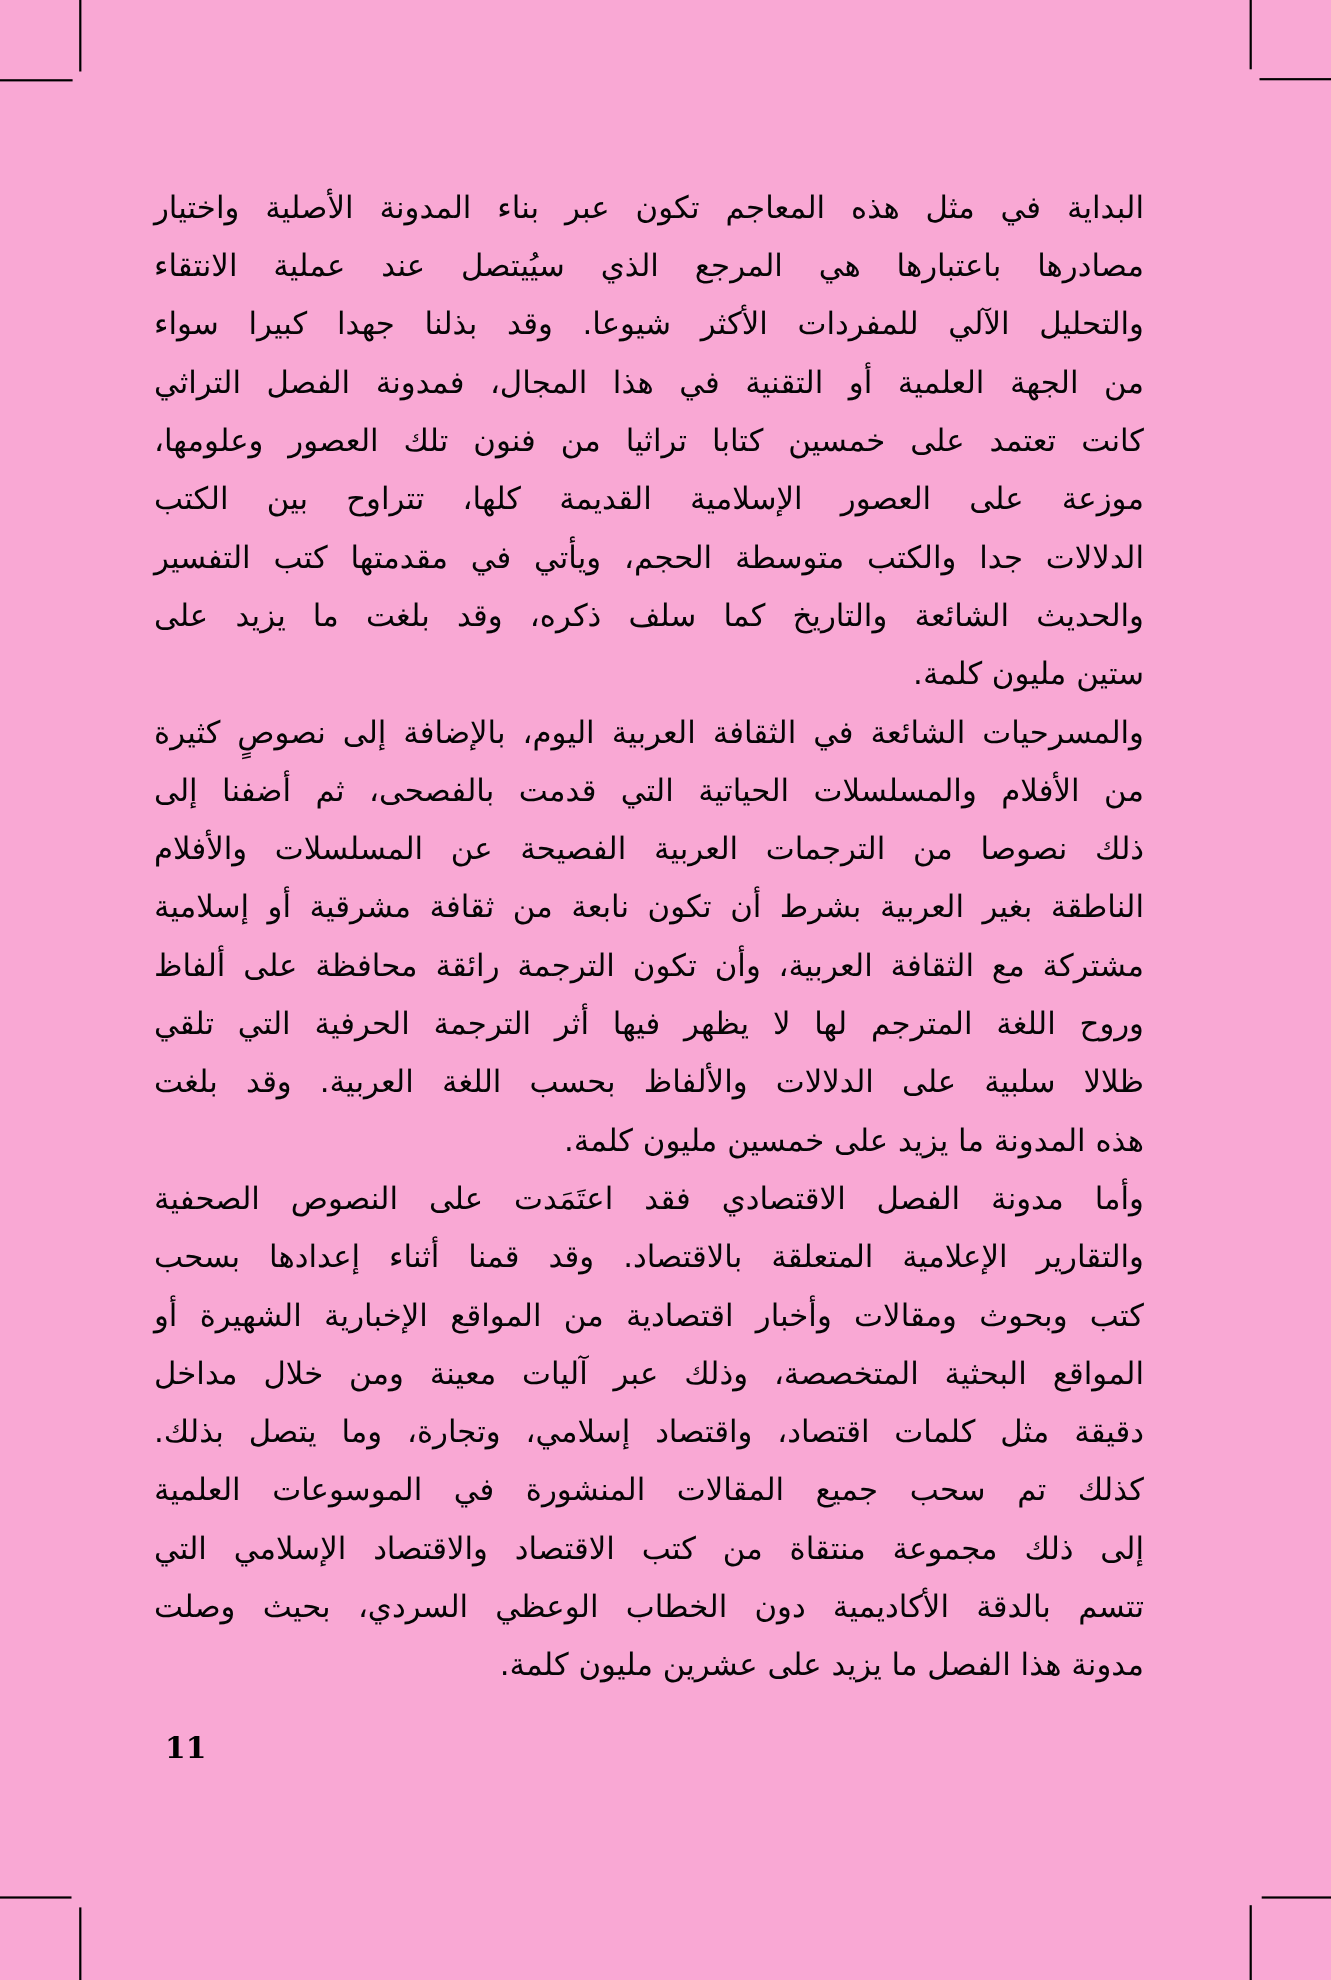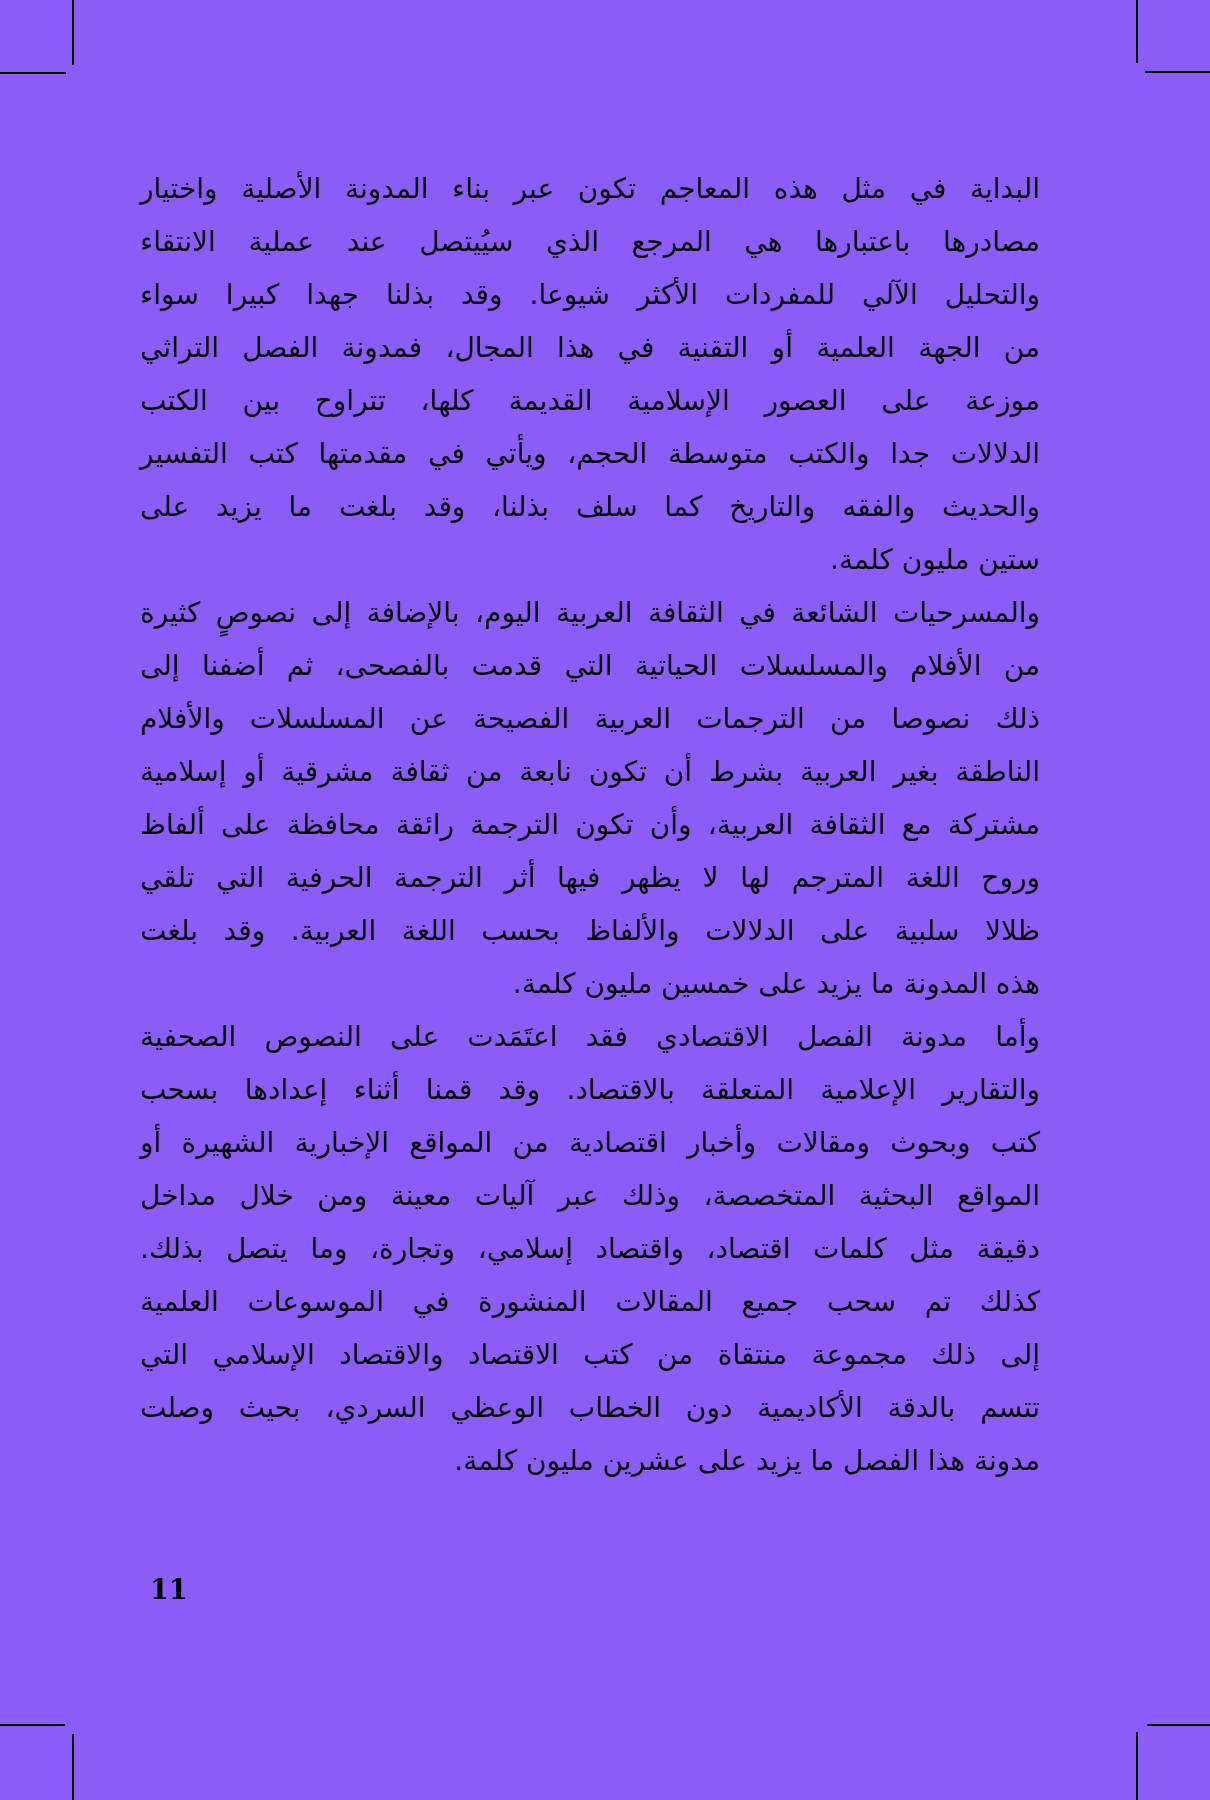--- a/index.html
+++ b/index.html
@@ -4,21 +4,21 @@
 <style>
   html, body {
     margin: 0;
     padding: 0;
     background: #ffffff;
   }
   .page {
     position: relative;
     width: 1210px;
     height: 1800px;
-    background: #8b5cf6;
+    background: #f9a8d4;
     overflow: hidden;
   }
   
   .crop {
     position: absolute;
     background: #000000;
   }
   .crop.tl-v { left: 72px;   top: 0;       width: 2px;  height: 65px; }
   .crop.tl-h { left: 0;      top: 72px;    width: 66px; height: 2px;  }
   .crop.tr-v { left: 1136px; top: 0;       width: 2px;  height: 63px; }
@@ -78,23 +78,24 @@
   <div class="crop br-h"></div>
   <div class="crop br-v"></div>
 
   <div class="text-block">
 
     <div class="paragraph">
       <div class="line">البداية في مثل هذه المعاجم تكون عبر بناء المدونة الأصلية واختيار</div>
       <div class="line">مصادرها باعتبارها هي المرجع الذي سيُيتصل عند عملية الانتقاء</div>
       <div class="line">والتحليل الآلي للمفردات الأكثر شيوعا. وقد بذلنا جهدا كبيرا سواء</div>
       <div class="line">من الجهة العلمية أو التقنية في هذا المجال، فمدونة الفصل التراثي</div>
+      <div class="line">كانت تعتمد على خمسين كتابا تراثيا من فنون تلك العصور وعلومها،</div>
       <div class="line">موزعة على العصور الإسلامية القديمة كلها، تتراوح بين الكتب</div>
       <div class="line">الدلالات جدا والكتب متوسطة الحجم، ويأتي في مقدمتها كتب التفسير</div>
-      <div class="line">والحديث والفقه والتاريخ كما سلف بذلنا، وقد بلغت ما يزيد على</div>
+      <div class="line">والحديث الشائعة والتاريخ كما سلف ذكره، وقد بلغت ما يزيد على</div>
       <div class="line last">ستين مليون كلمة.</div>
     </div>
 
     <div class="paragraph">
       <div class="line">والمسرحيات الشائعة في الثقافة العربية اليوم، بالإضافة إلى نصوصٍ كثيرة</div>
       <div class="line">من الأفلام والمسلسلات الحياتية التي قدمت بالفصحى، ثم أضفنا إلى</div>
       <div class="line">ذلك نصوصا من الترجمات العربية الفصيحة عن المسلسلات والأفلام</div>
       <div class="line">الناطقة بغير العربية بشرط أن تكون نابعة من ثقافة مشرقية أو إسلامية</div>
       <div class="line">مشتركة مع الثقافة العربية، وأن تكون الترجمة رائقة محافظة على ألفاظ</div>
       <div class="line">وروح اللغة المترجم لها لا يظهر فيها أثر الترجمة الحرفية التي تلقي</div>

